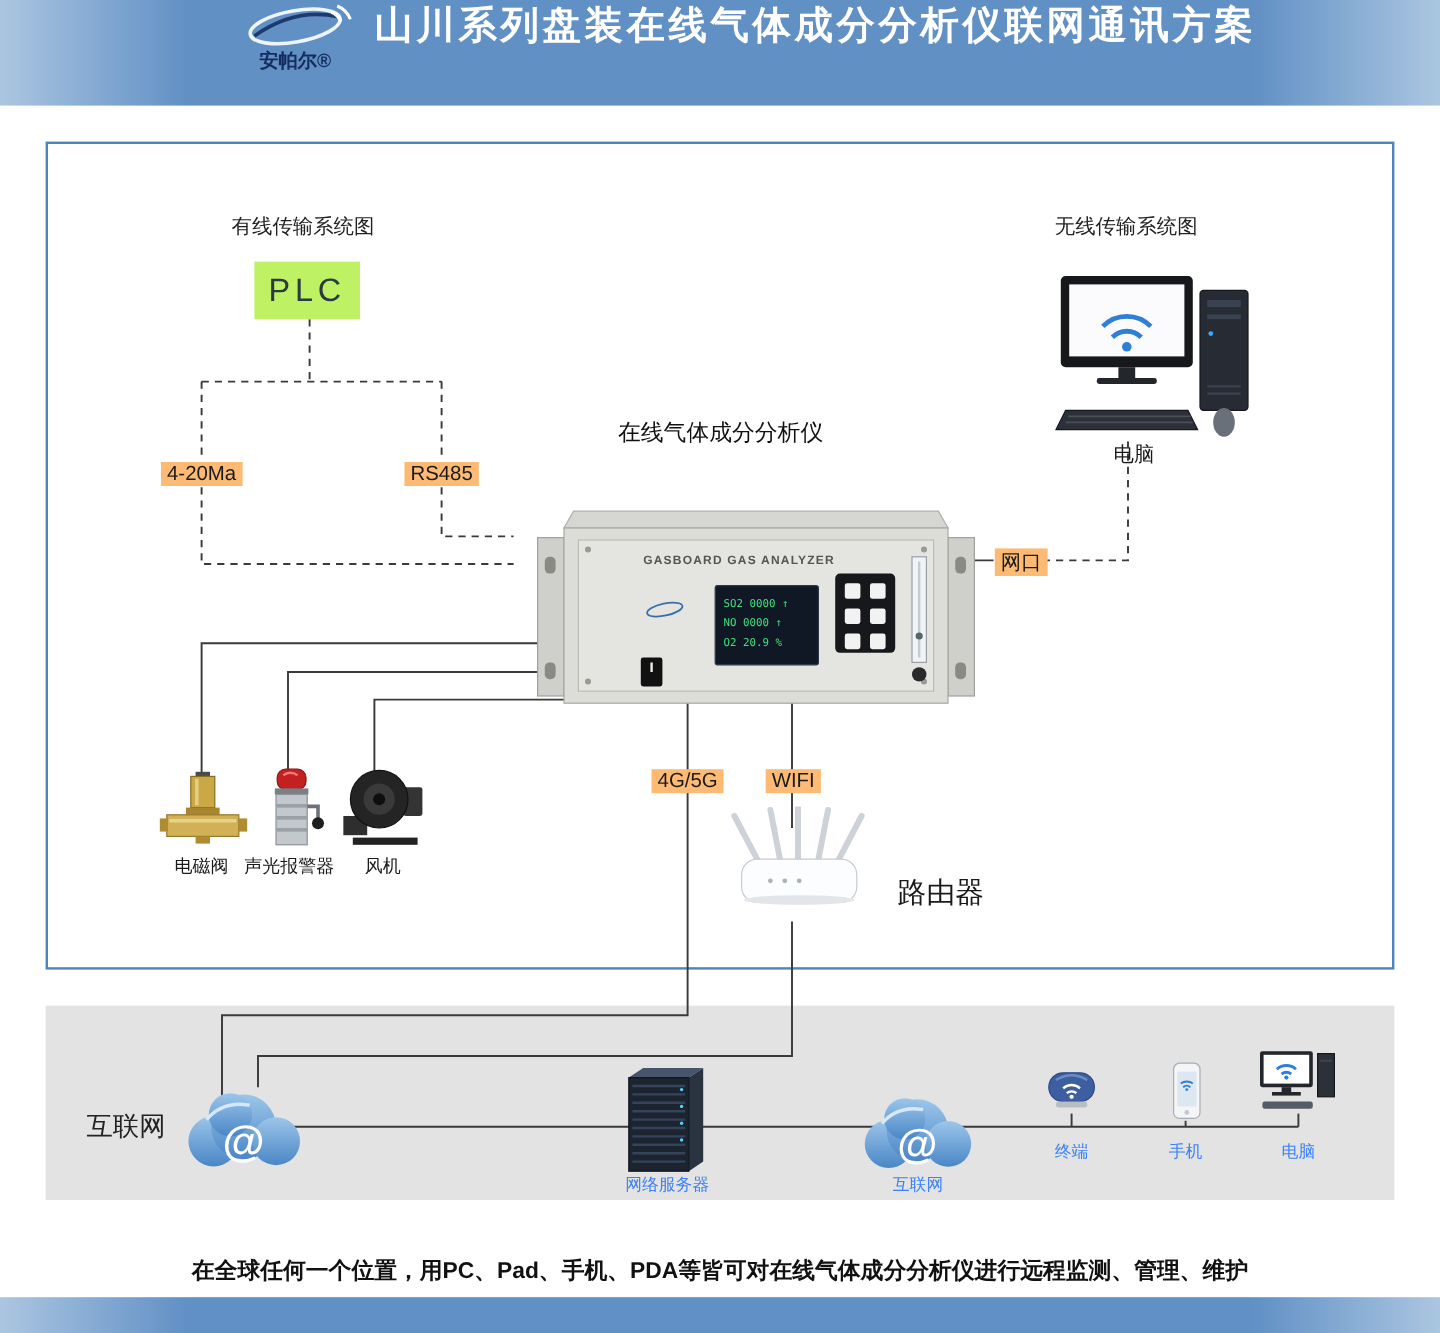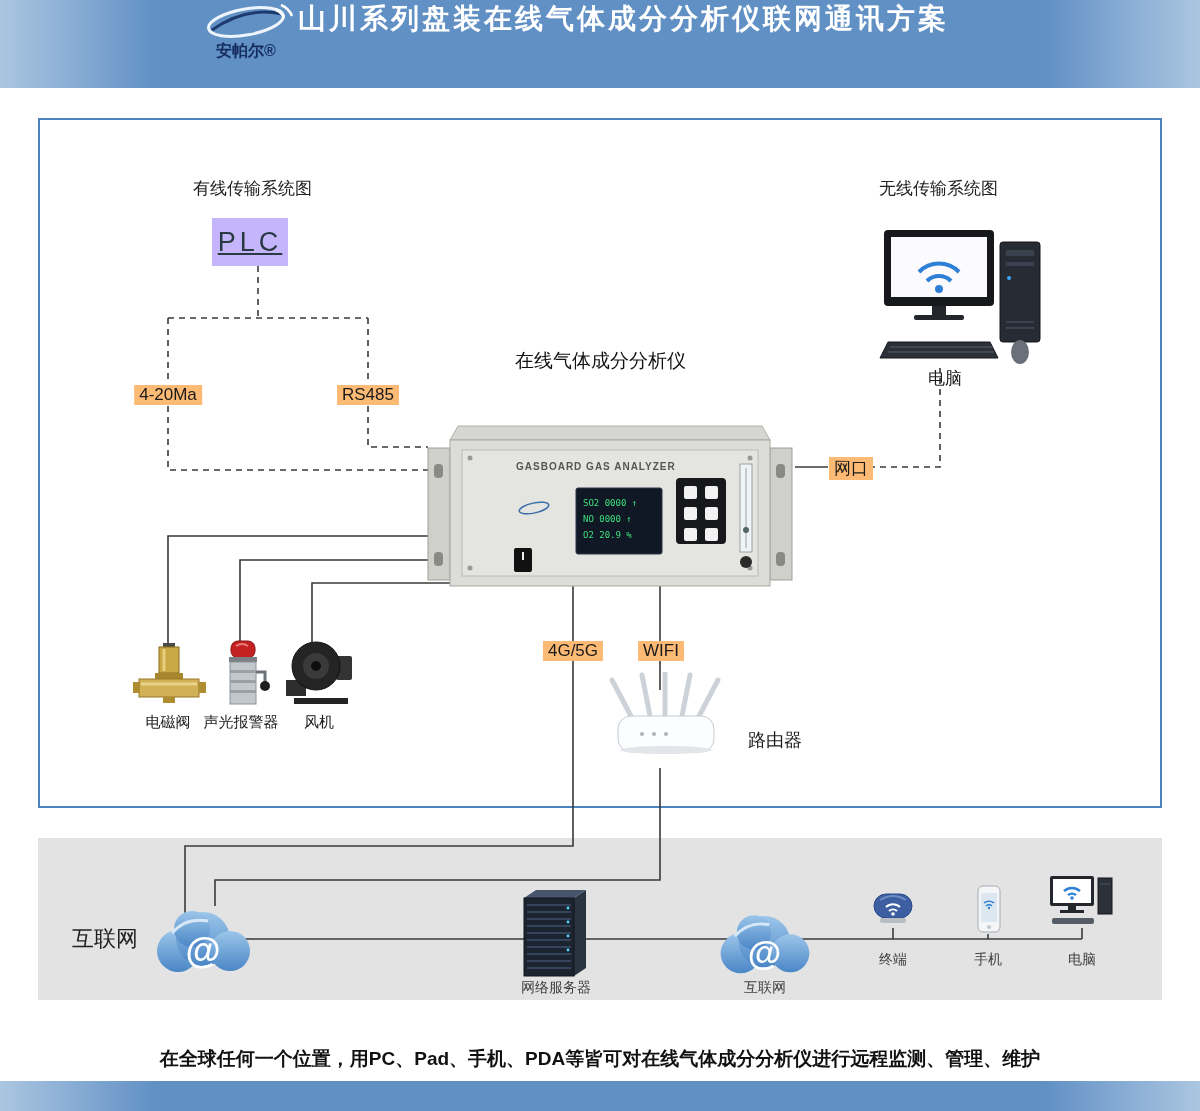--- a/index.html
+++ b/index.html
@@ -2,39 +2,39 @@
 <html><head>
 <meta charset="utf-8">
 <style>
   html,body{margin:0;padding:0;background:#fff;}
   .page{position:relative;width:1200px;height:1111px;background:#ffffff;
         font-family:"Liberation Sans","DejaVu Sans",sans-serif;overflow:hidden;}
   
   .topbar{position:absolute;left:0;top:0;width:1200px;height:88px;
           background:linear-gradient(90deg,#abc6e1 0%,#6190c5 13%,#6190c5 87%,#abc6e1 100%);
           display:flex;}
-  .topbar .title{color:#ffffff;font-size:28px;font-weight:bold;letter-spacing:3px;}
+  .topbar .title{color:#ffffff;font-size:32px;font-weight:bold;letter-spacing:3px;margin-left:14px;}
   .logo{margin-left:198px;width:100px;height:62px;}
   .bottombar{position:absolute;left:0;top:1081px;width:1200px;height:30px;
           background:linear-gradient(90deg,#abc6e1 0%,#6190c5 13%,#6190c5 87%,#abc6e1 100%);}
   
   .main-box{position:absolute;left:38px;top:118px;width:1124px;height:690px;
             box-sizing:border-box;border:2px solid #4f83bd;background:#fff;}
   .gray-strip{position:absolute;left:38px;top:838px;width:1124px;height:162px;background:#e3e3e3;}
   
   .connectors{position:absolute;left:0;top:0;width:1200px;height:1111px;z-index:1;pointer-events:none;}
   
   .lbl{position:absolute;z-index:3;font-size:17px;color:#1a1a1a;white-space:nowrap;}
   .lbl.c{transform:translateX(-50%);} 
   .lbl.bg{background:#fdba74;padding:0 5px;}
-  .lbl.small{font-size:14px;color:#404040;}
+  .lbl.small{font-size:14px;color:#3b82f6;}
   .section-title{font-size:17px;color:#222;}
-  .plc-box{position:absolute;left:212px;top:218px;width:76px;height:48px;z-index:3;
-           background:#c4b5fd;display:flex;align-items:center;justify-content:center;
-           font-size:27px;letter-spacing:4px;color:#2a3a42;text-decoration:underline;}
+  .plc-box{position:absolute;left:212px;top:218px;width:88px;height:48px;z-index:3;
+           background:#bef264;display:flex;align-items:center;justify-content:center;
+           font-size:27px;letter-spacing:4px;color:#2a3a42;}
   .analyzer-title{position:absolute;left:515px;top:348px;z-index:3;font-size:19px;color:#111;}
   .internet-big{position:absolute;left:72px;top:924px;z-index:3;font-size:22px;color:#222;}
   .caption{position:absolute;left:0;top:1046px;width:1200px;z-index:3;text-align:center;
            font-size:19px;font-weight:600;color:#111;}
   .dev{position:absolute;z-index:2;}
 </style>
 </head>
 <body>
 
 <div class="page">
@@ -93,27 +93,27 @@
   <div class="lbl c bg" style="left:168px;top:385px;">4-20Ma</div>
   <div class="lbl c bg" style="left:368px;top:385px;">RS485</div>
 
   <div class="analyzer-title">在线气体成分分析仪</div>
 
   <div class="lbl bg" style="left:829px;top:457px;">网口</div>
   <div class="lbl c" style="left:945px;top:367px;">电脑</div>
 
   <div class="lbl c bg" style="left:573px;top:641px;">4G/5G</div>
   <div class="lbl c bg" style="left:661px;top:641px;">WIFI</div>
-  <div class="lbl" style="left:748px;top:728px;font-size:18px;">路由器</div>
+  <div class="lbl" style="left:748px;top:728px;font-size:24px;">路由器</div>
 
   <div class="lbl c" style="left:168px;top:713px;font-size:15px;">电磁阀</div>
   <div class="lbl c" style="left:241px;top:713px;font-size:15px;">声光报警器</div>
   <div class="lbl c" style="left:319px;top:713px;font-size:15px;">风机</div>
 
-  <div class="dev" style="left:418px;top:412px;">
+  <div class="dev" style="left:438px;top:412px;">
     <svg width="384" height="186" viewBox="0 0 384 186">
       <polygon points="32,28 352,28 344,14 40,14" fill="#d6d6d2" stroke="#b0b0aa"></polygon>
       <rect x="10" y="36" width="22" height="132" fill="#cfcfcb" stroke="#a0a09a"></rect>
       <rect x="16" y="52" width="9" height="14" rx="4" fill="#8a8a84"></rect>
       <rect x="16" y="140" width="9" height="14" rx="4" fill="#8a8a84"></rect>
       <rect x="352" y="36" width="22" height="132" fill="#cfcfcb" stroke="#a0a09a"></rect>
       <rect x="358" y="52" width="9" height="14" rx="4" fill="#8a8a84"></rect>
       <rect x="358" y="140" width="9" height="14" rx="4" fill="#8a8a84"></rect>
       <rect x="32" y="28" width="320" height="146" fill="#dcdcd8" stroke="#a8a8a2"></rect>
       <rect x="44" y="38" width="296" height="126" fill="#e4e4e0" stroke="#bcbcb6"></rect>

